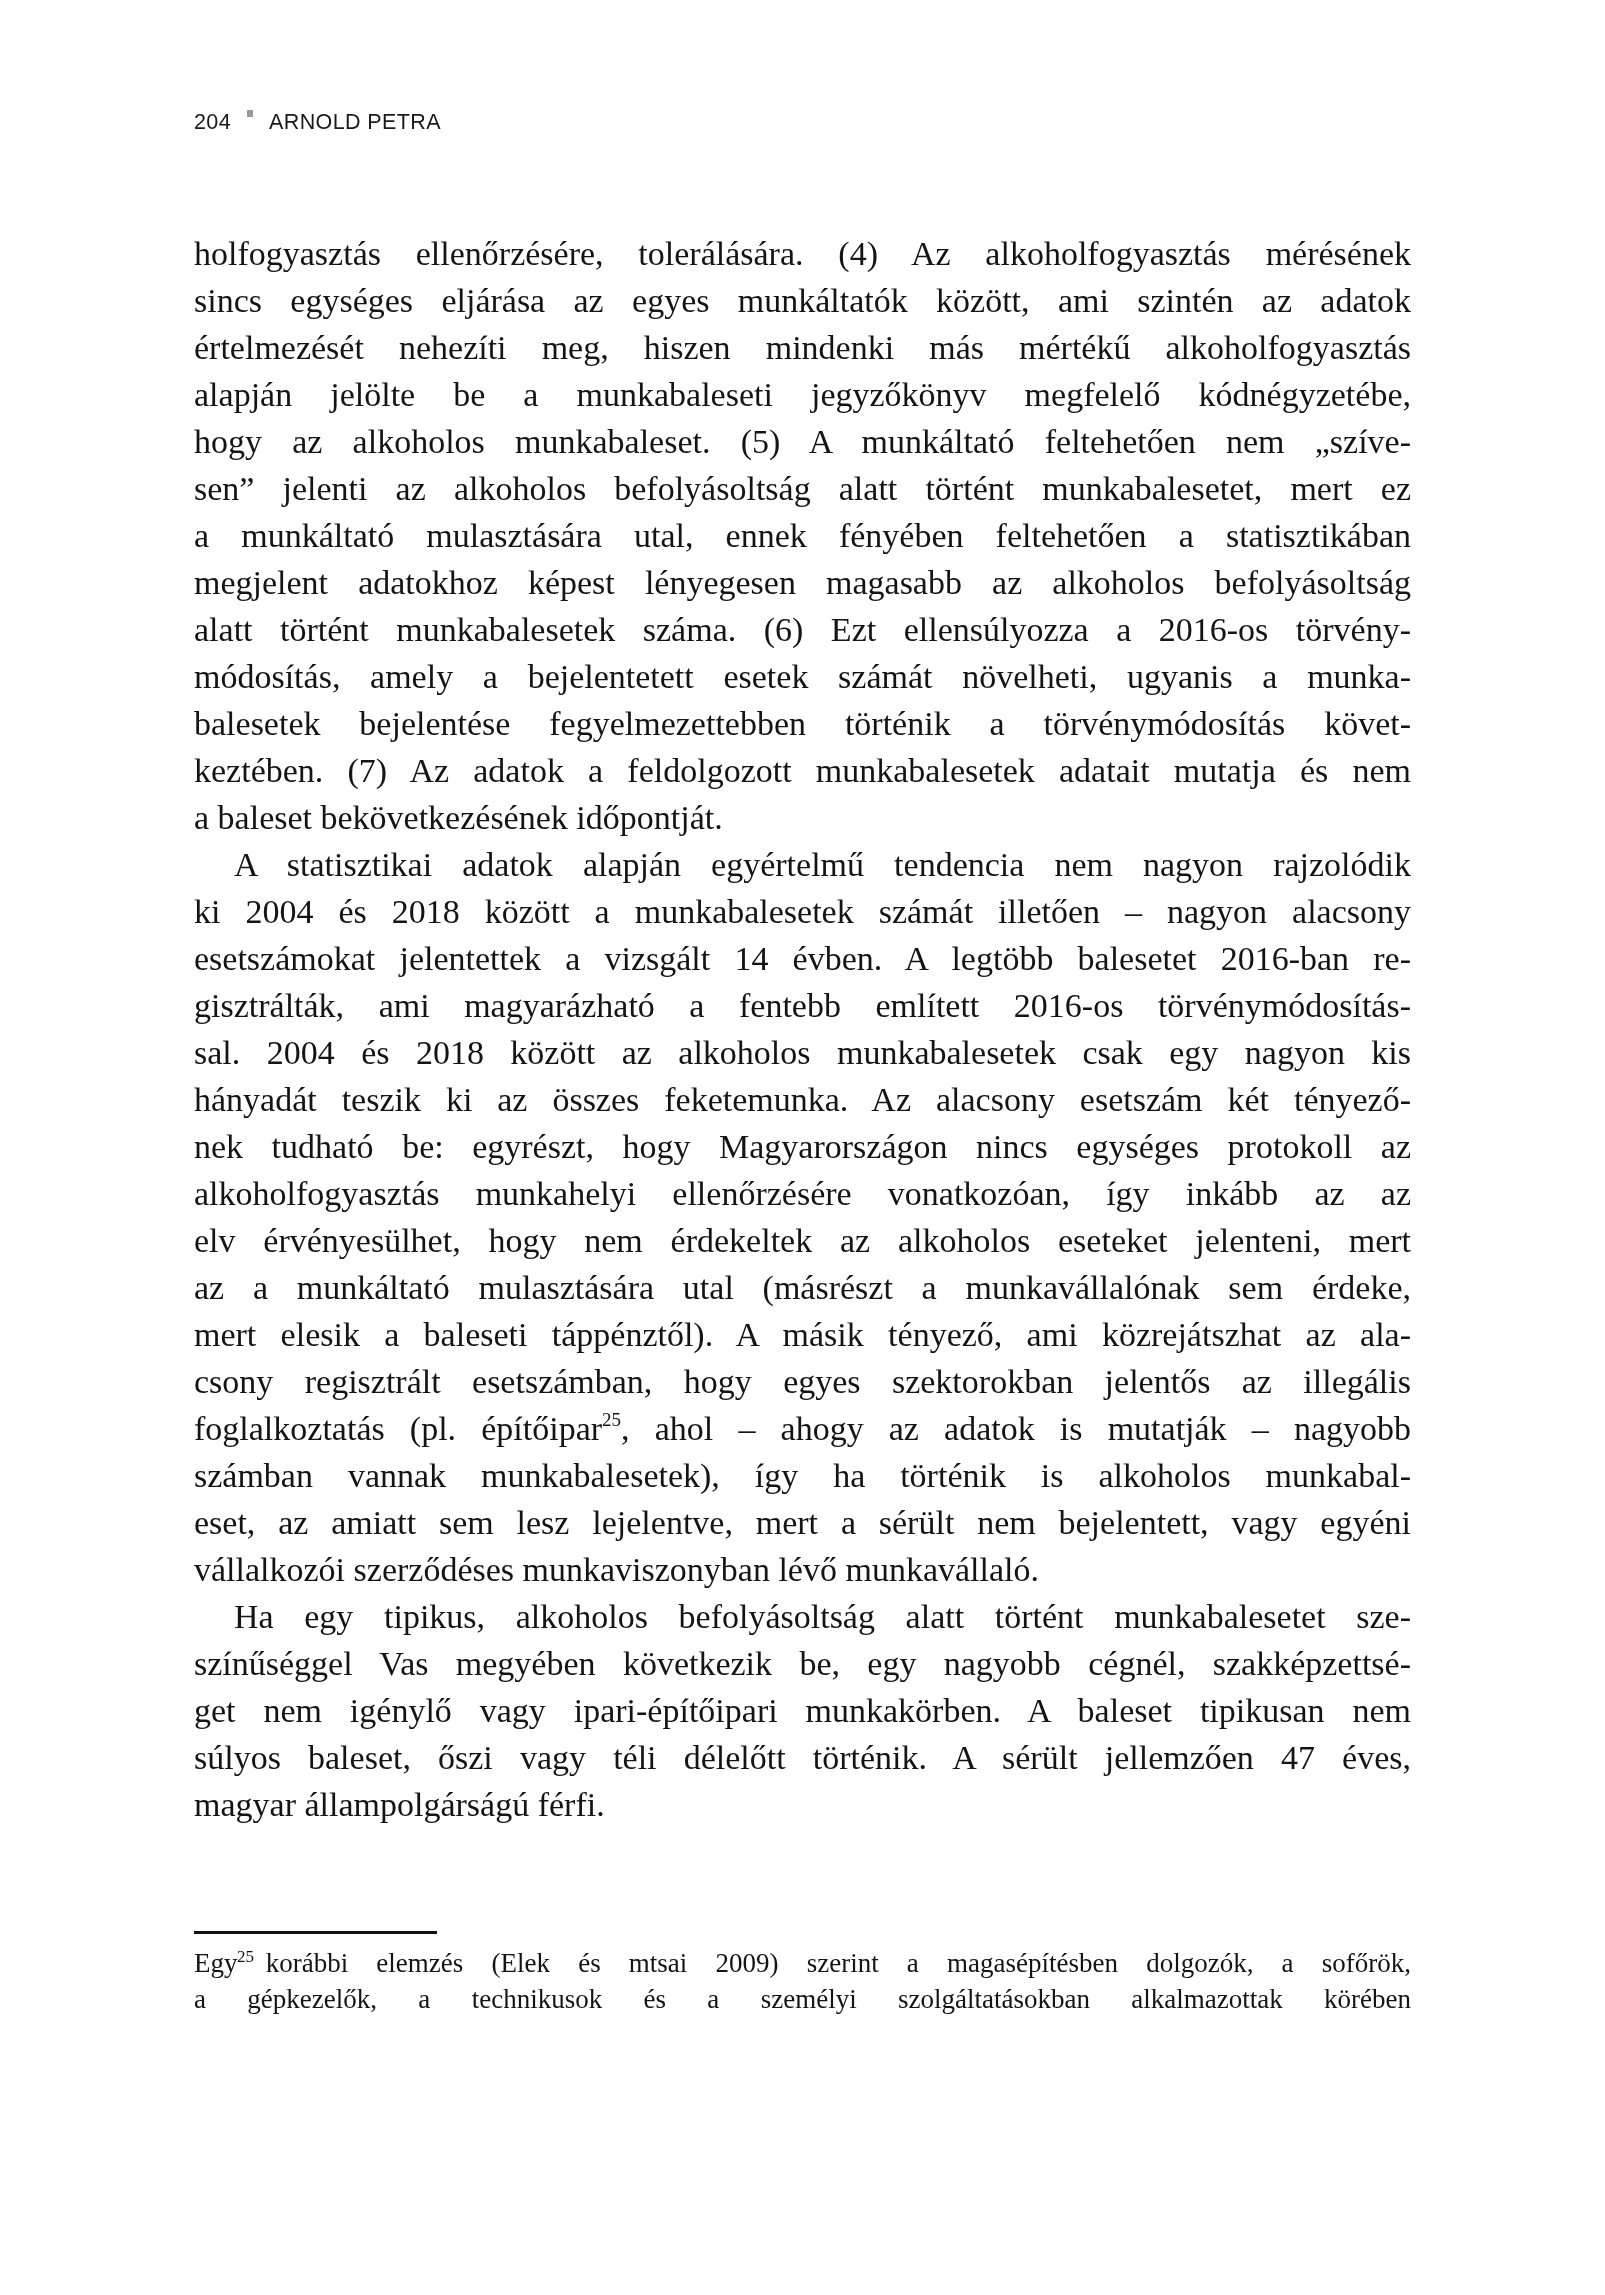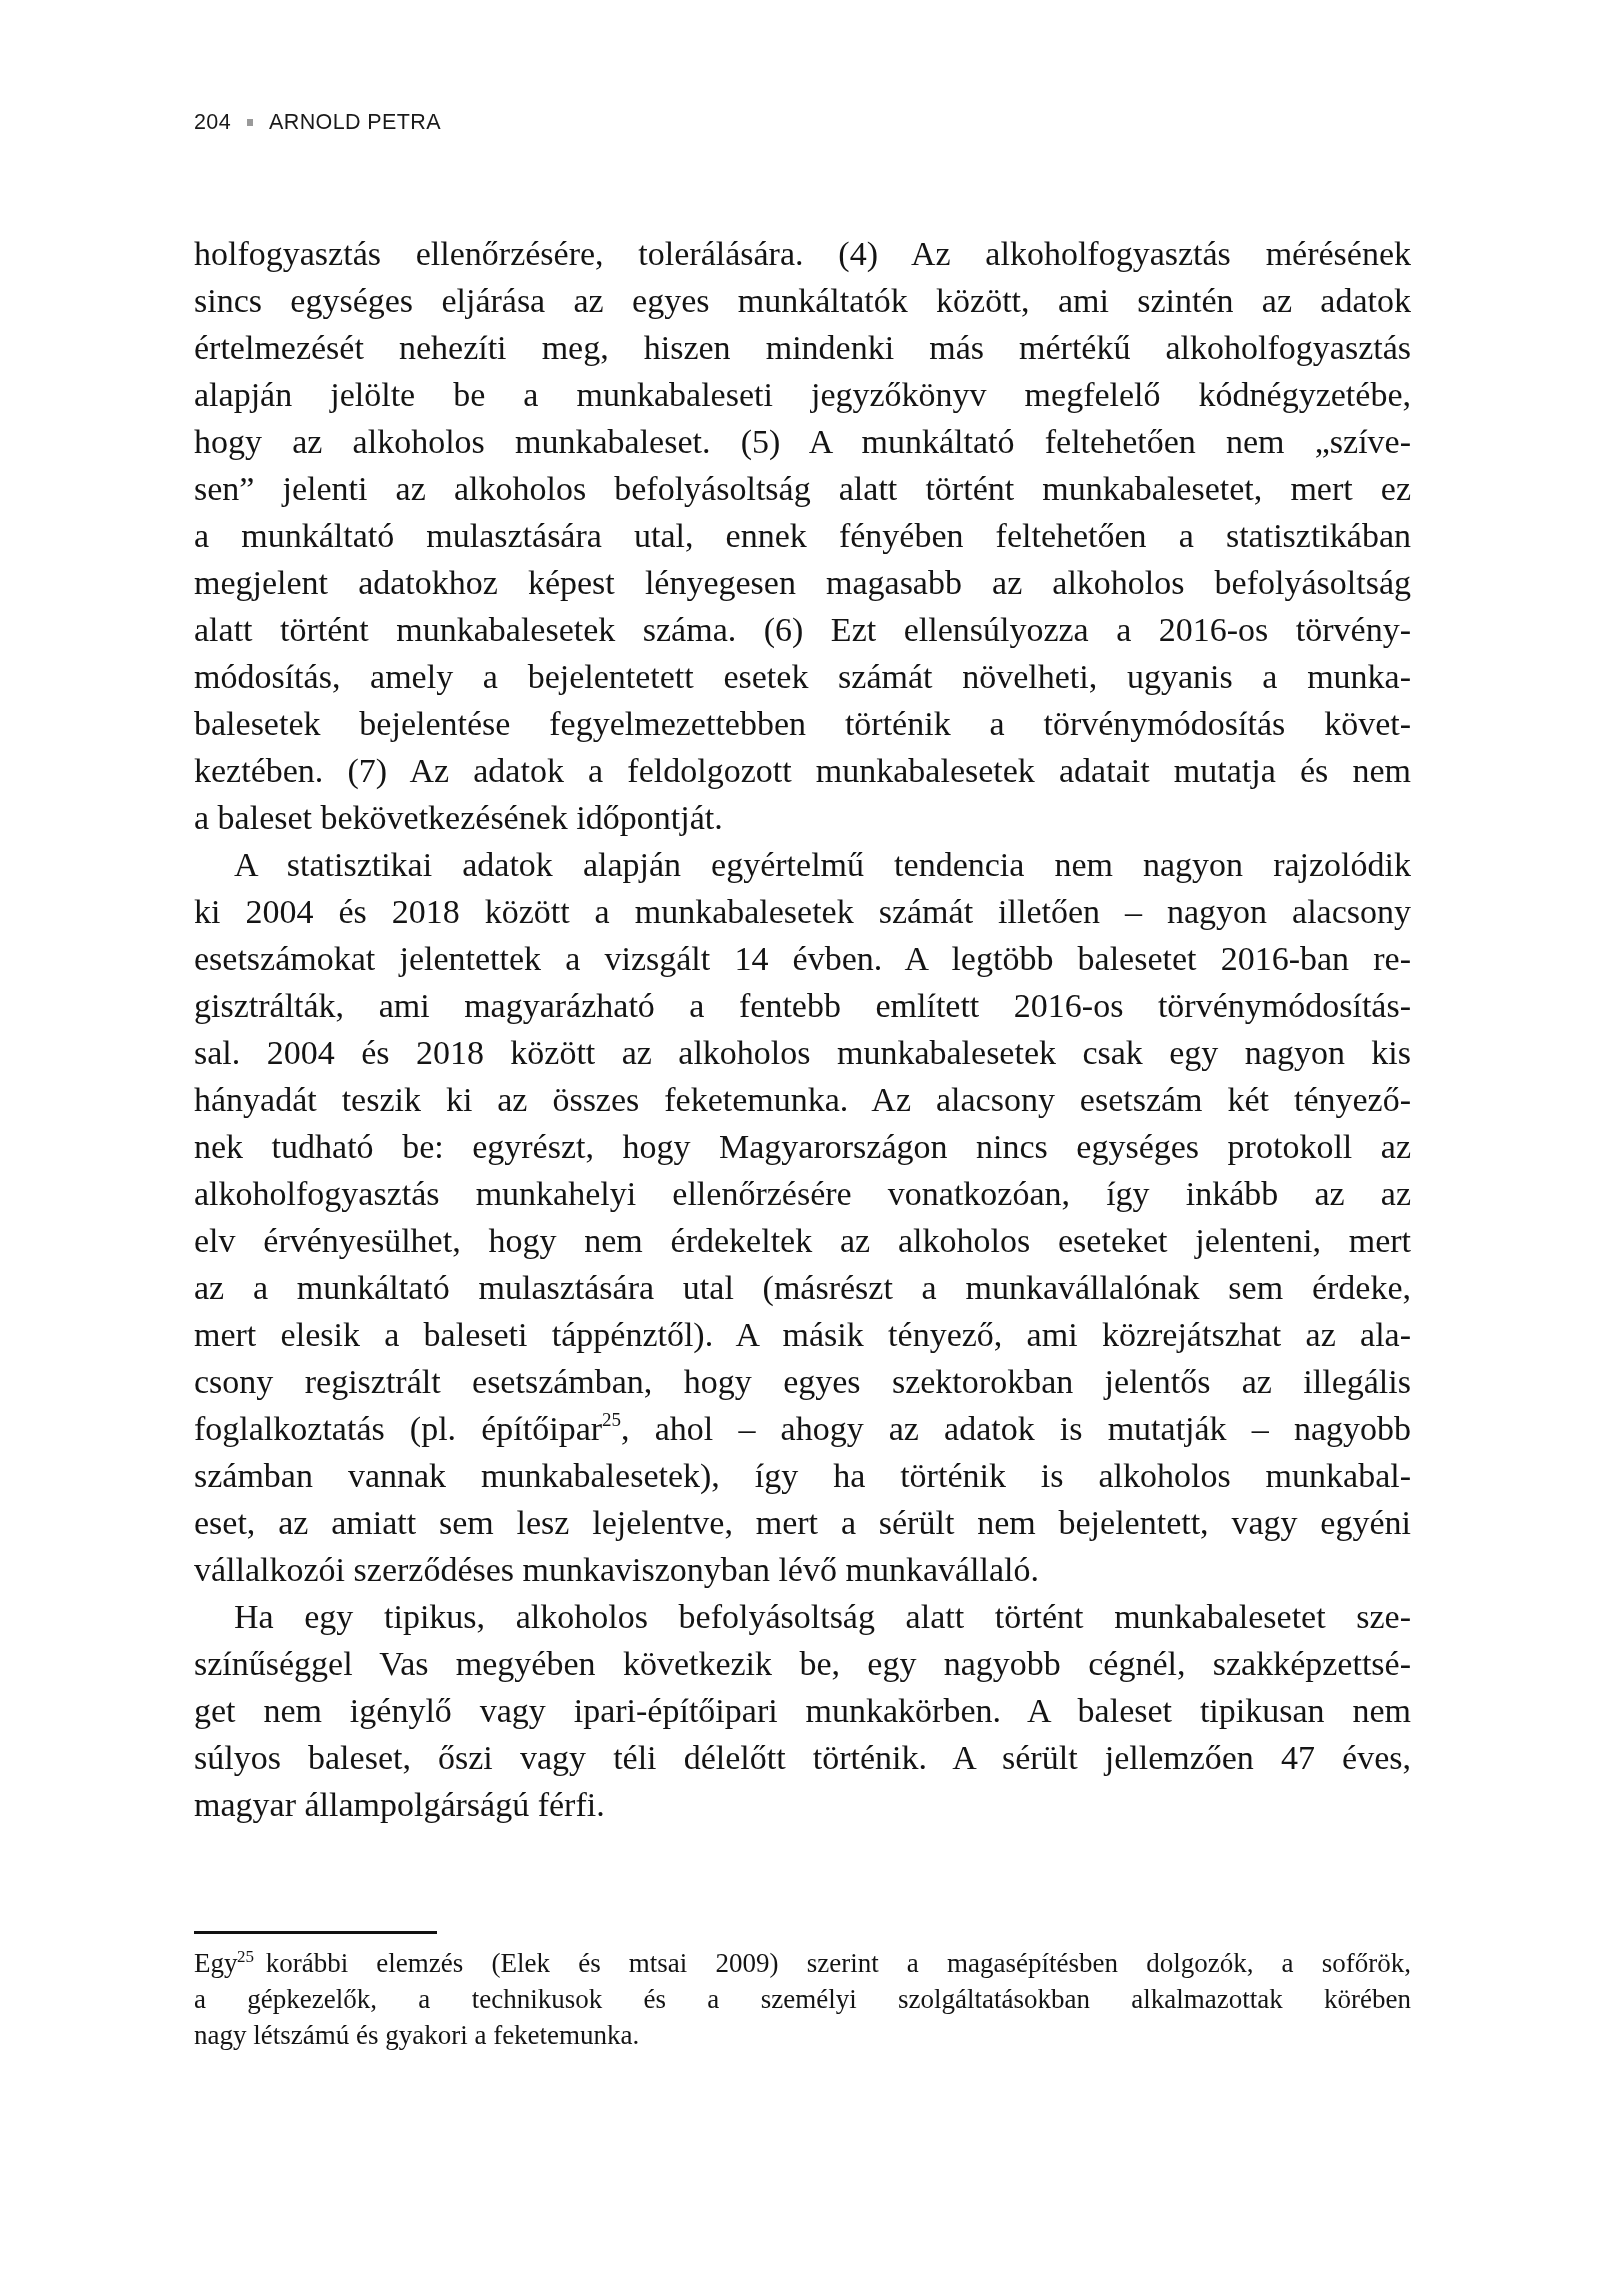--- a/index.html
+++ b/index.html
@@ -16,21 +16,20 @@
     }
     .running-head {
       position: absolute;
       left: 194px;
       top: 110px;
       font-family: "Liberation Sans", "DejaVu Sans", sans-serif;
       font-size: 21.5px;
       letter-spacing: 0.4px;
       color: #1a1a1a;
       display: flex;
-      align-items: center;
       white-space: nowrap;
     }
     .running-head .sep {
       display: inline-block;
       width: 6.9px;
       height: 6.9px;
       background: #9a9a9a;
       margin: 0 15.5px 0 15.5px;
       position: relative;
       top: 0px;
@@ -154,16 +153,15 @@
     </div>
   </div>
 
 <div class="footnote-rule"></div>
 
 <div class="footnote">
   <span class="fn-num">25</span>
   <div class="fn-body">
     <span class="fn-line">Egy korábbi elemzés (Elek és mtsai 2009) szerint a magasépítésben dolgozók, a sofőrök,</span>
     <span class="fn-line">a gépkezelők, a technikusok és a személyi szolgáltatásokban alkalmazottak körében</span>
-    <span class="fn-line last">nagy létszámú és gyakori a feketemunka.</span>
   </div>
 </div>
 
 
 </body></html>

